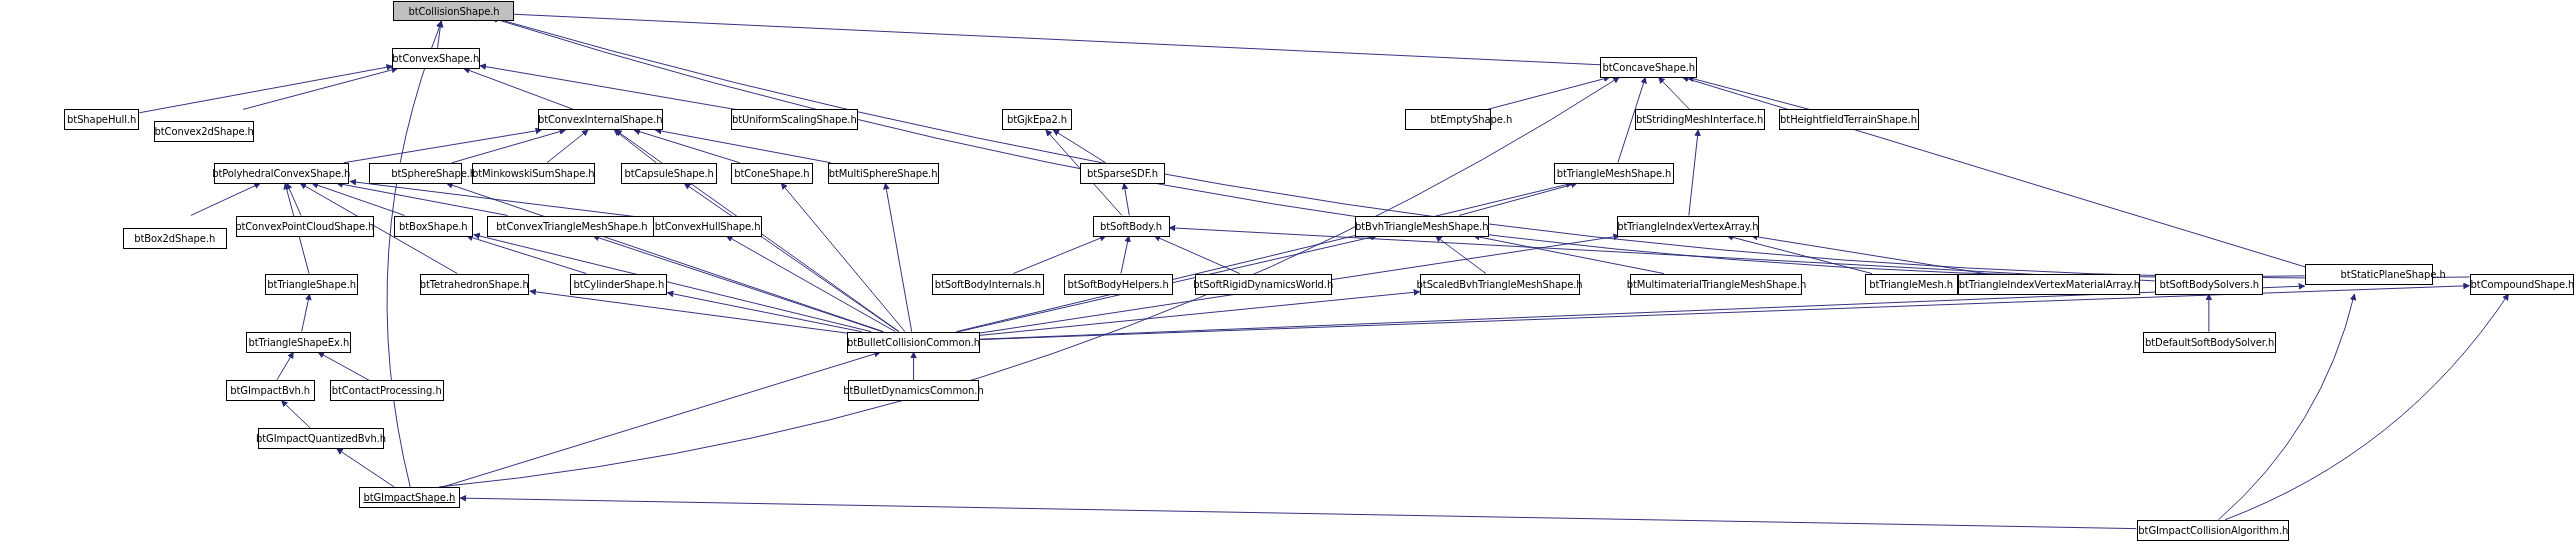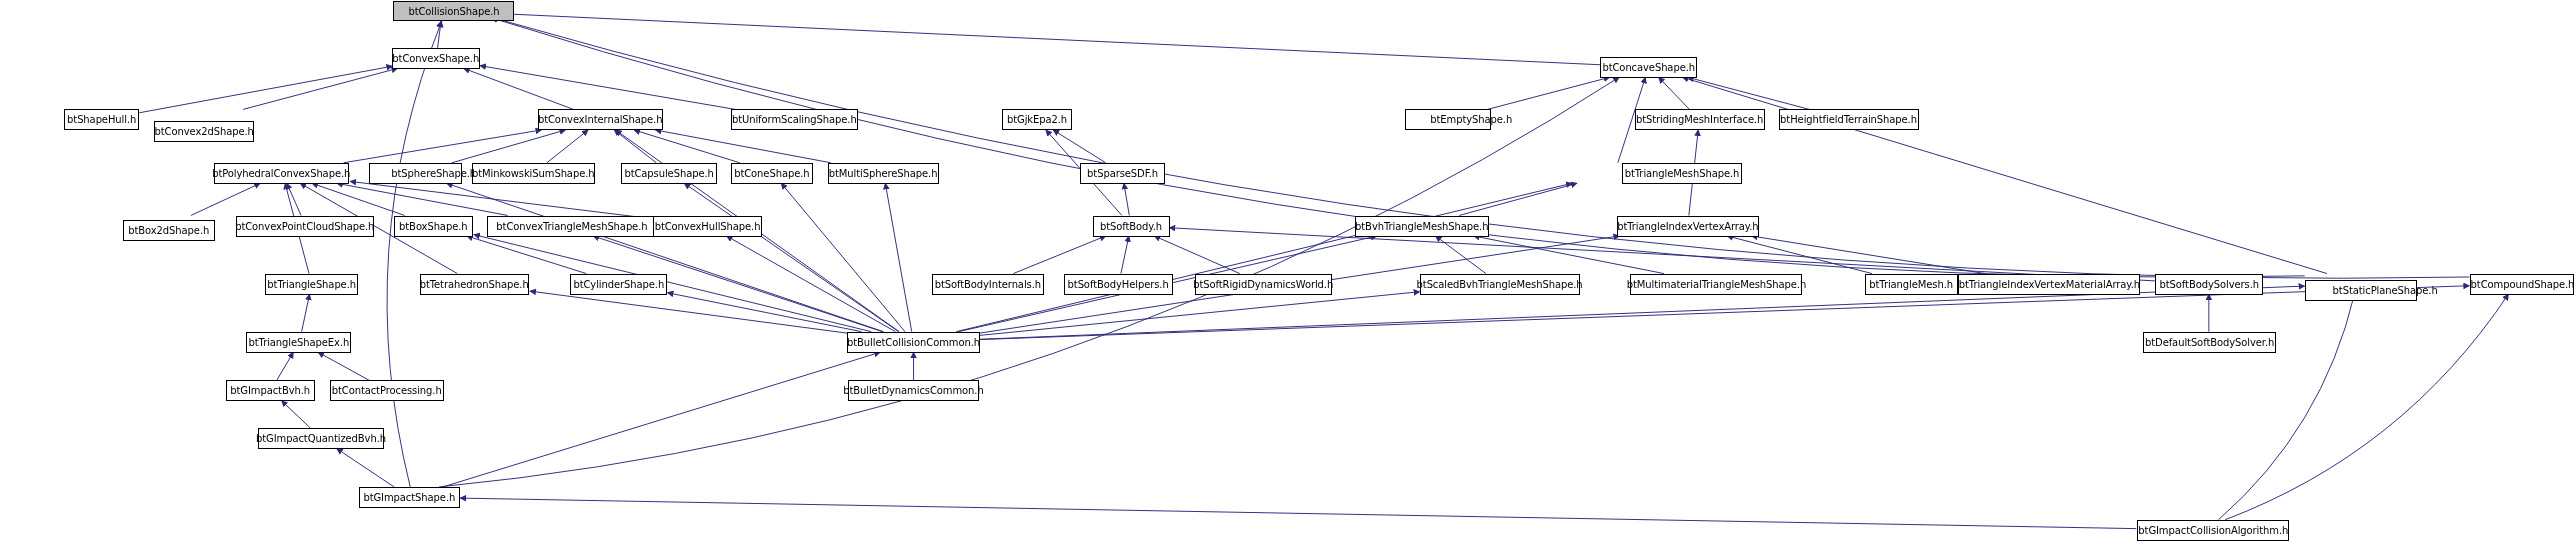--- a/index.html
+++ b/index.html
@@ -155,24 +155,24 @@
       </div>
       <div class="node" style="left: 731px; top: 163px; width: 82px;">
         <span class="lbl">btConeShape.h</span>
       </div>
       <div class="node" style="left: 828px; top: 163px; width: 111px;">
         <span class="lbl">btMultiSphereShape.h</span>
       </div>
       <div class="node" style="left: 1080px; top: 163px; width: 85px;">
         <span class="lbl">btSparseSDF.h</span>
       </div>
-      <div class="node" style="left: 1622px; top: 163px; width: 120px; justify-content: flex-end;">
+      <div class="node" style="left: 1554px; top: 163px; width: 120px; justify-content: flex-end;">
         <span class="lbl">btTriangleMeshShape.h</span>
       </div>
-      <div class="node" style="left: 123px; top: 220px; width: 92px;">
+      <div class="node" style="left: 123px; top: 228px; width: 104px;">
         <span class="lbl">btBox2dShape.h</span>
       </div>
       <div class="node" style="left: 236px; top: 216px; width: 138px;">
         <span class="lbl">btConvexPointCloudShape.h</span>
       </div>
       <div class="node" style="left: 394px; top: 216px; width: 79px;">
         <span class="lbl">btBoxShape.h</span>
       </div>
       <div class="node" style="left: 487px; top: 216px; width: 170px;">
         <span class="lbl">btConvexTriangleMeshShape.h</span>
@@ -215,21 +215,21 @@
       </div>
       <div class="node" style="left: 1865px; top: 274px; width: 93px;">
         <span class="lbl">btTriangleMesh.h</span>
       </div>
       <div class="node" style="left: 1958px; top: 274px; width: 182px;">
         <span class="lbl">btTriangleIndexVertexMaterialArray.h</span>
       </div>
       <div class="node" style="left: 2155px; top: 274px; width: 108px;">
         <span class="lbl">btSoftBodySolvers.h</span>
       </div>
-      <div class="node" style="left: 2305px; top: 280px; width: 112px; padding-left: 48px;">
+      <div class="node" style="left: 2305px; top: 264px; width: 128px; padding-left: 48px;">
         <span class="lbl">btStaticPlaneShape.h</span>
       </div>
       <div class="node" style="left: 2470px; top: 274px; width: 104px;">
         <span class="lbl">btCompoundShape.h</span>
       </div>
       <div class="node" style="left: 246px; top: 332px; width: 105px;">
         <span class="lbl">btTriangleShapeEx.h</span>
       </div>
       <div class="node" style="left: 847px; top: 332px; width: 133px;">
         <span class="lbl">btBulletCollisionCommon.h</span>
@@ -242,21 +242,21 @@
       </div>
       <div class="node" style="left: 330px; top: 380px; width: 114px;">
         <span class="lbl">btContactProcessing.h</span>
       </div>
       <div class="node" style="left: 848px; top: 380px; width: 131px;">
         <span class="lbl">btBulletDynamicsCommon.h</span>
       </div>
       <div class="node" style="left: 258px; top: 428px; width: 126px;">
         <span class="lbl">btGImpactQuantizedBvh.h</span>
       </div>
-      <div class="node" style="left: 359px; top: 487px; width: 101px;">
+      <div class="node" style="left: 359px; top: 487px; width: 101px; text-decoration: underline;">
         <span class="lbl">btGImpactShape.h</span>
       </div>
       <div class="node" style="left: 2137px; top: 520px; width: 152px;">
         <span class="lbl">btGImpactCollisionAlgorithm.h</span>
       </div>
     </div>
 </div>
 
 
 </body></html>

